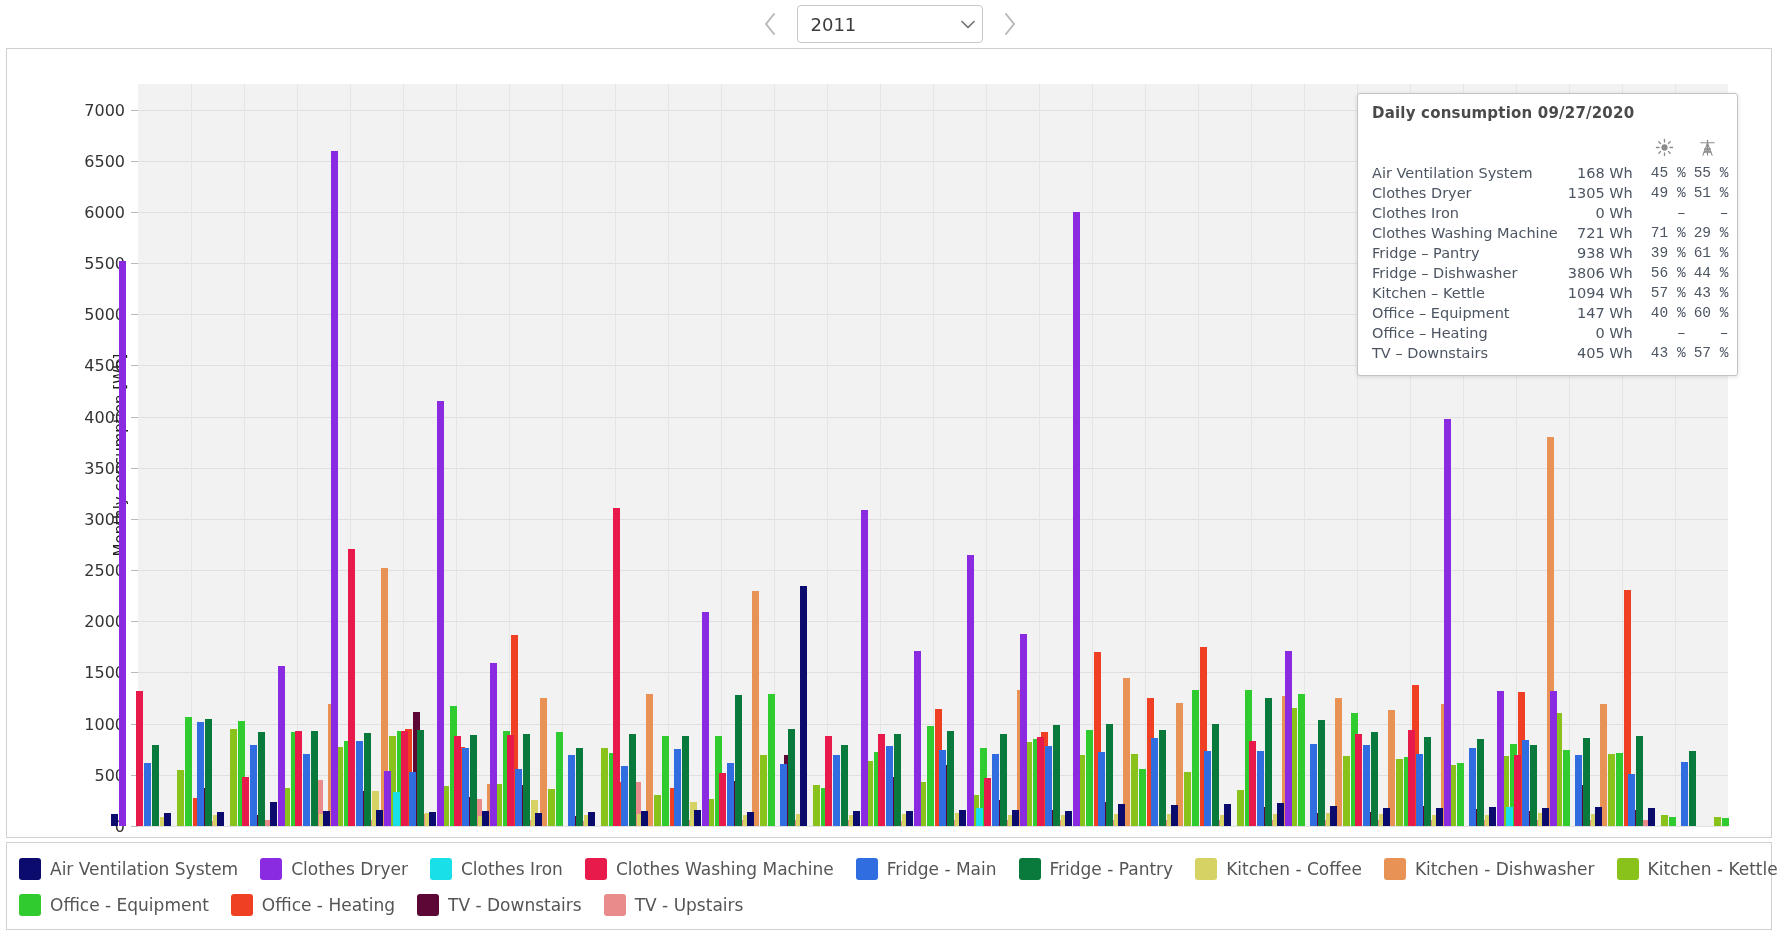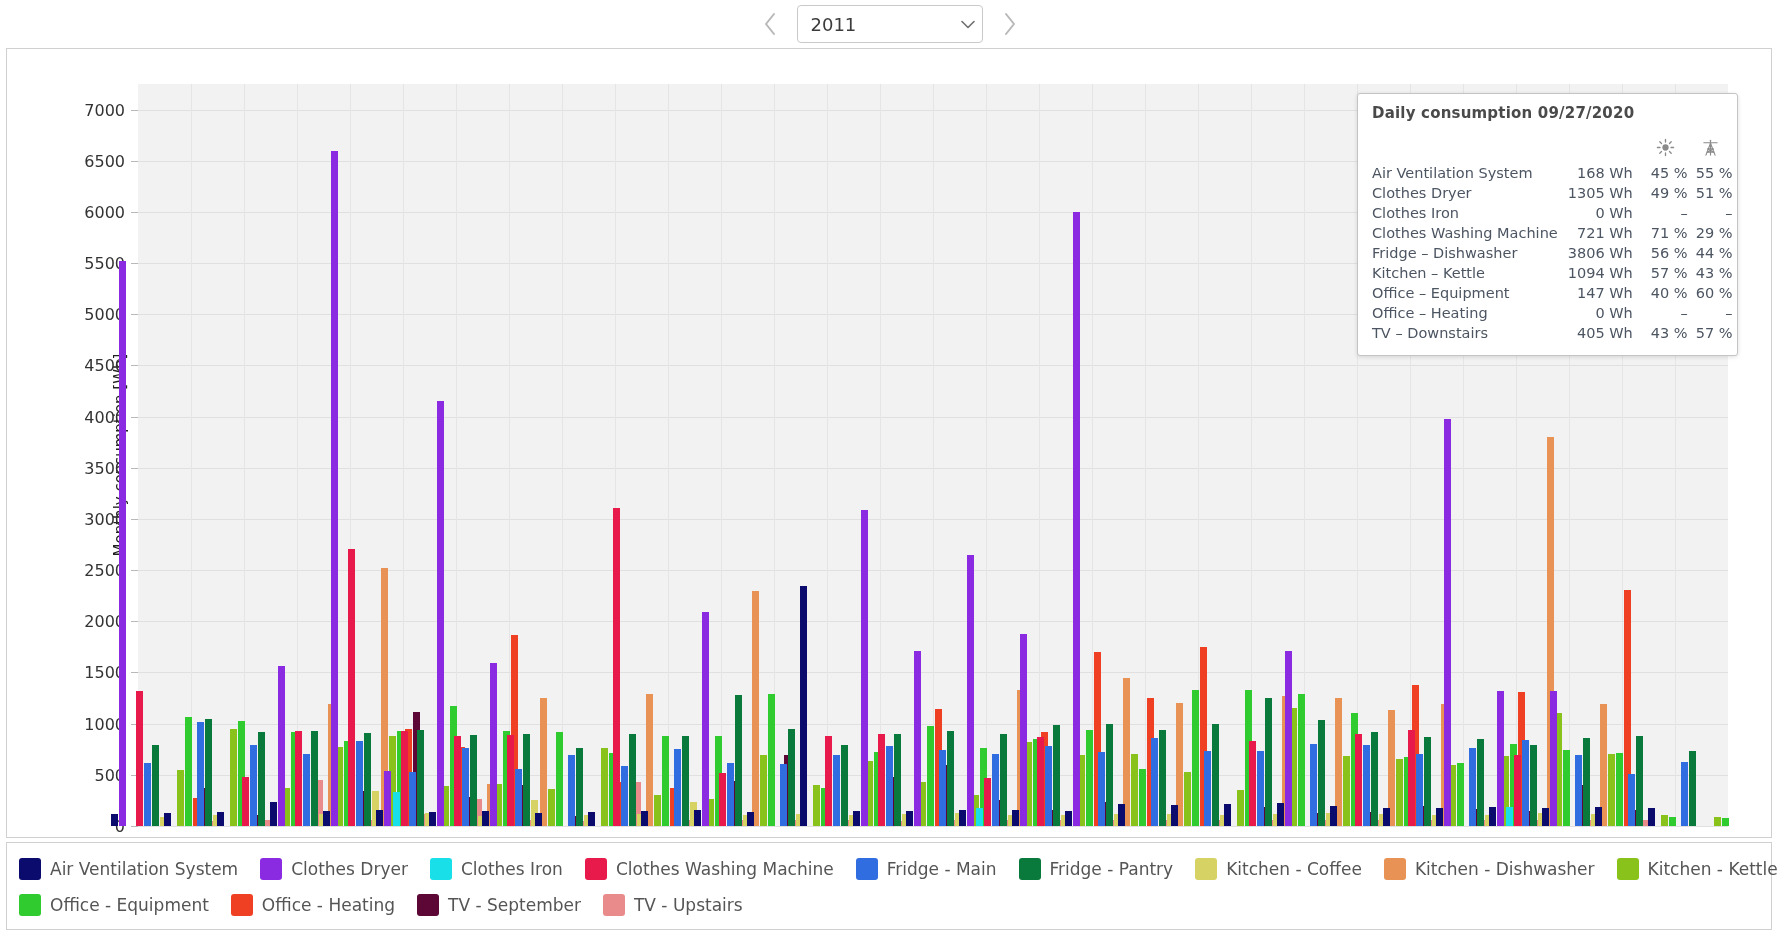--- a/index.html
+++ b/index.html
@@ -83,21 +83,21 @@
     box-shadow: 0 1px 4px rgba(0,0,0,0.13);
     padding: 10px 14px 12px 14px; box-sizing: border-box;
     font-family: "DejaVu Sans", sans-serif;
     z-index: 20;
   }
   .tt-title { font-size: 15px; color: #4a4a4a; font-weight: bold; letter-spacing: 0.2px; margin-bottom: 14px; }
   .tt-table { width: 100%; border-collapse: collapse; }
   .tt-table td, .tt-table th { font-size: 14.5px; color: #4c5562; padding: 2px 0; font-weight: normal; }
   .tt-name { text-align: left; padding-right: 10px !important; white-space: nowrap; }
   .tt-val  { text-align: right; padding-right: 10px !important; white-space: nowrap; }
-  .tt-pct  { text-align: right; padding-left: 8px !important; white-space: nowrap; width: 52px; }
+  .tt-pct  { text-align: right; padding-left: 8px !important; white-space: nowrap; width: 52px; font-family: Liberation Mono, monospace; }
   .tt-icon-cell { text-align: center; padding-bottom: 6px !important; }
   .tt-icon-cell svg { display: inline-block; vertical-align: middle; }
 
   
   .legend {
     position: absolute; left: 6px; top: 842px; width: 1766px; height: 88px;
     border: 1px solid #d0d0d0; background: #fff; box-sizing: border-box;
     padding: 8px 10px 6px 12px;
   }
   .legend-row { display: flex; align-items: center; height: 36px; }
@@ -635,20 +635,26 @@
               <td class="tt-pct">–</td>
               <td class="tt-pct">–</td>
             </tr>
             <tr>
               <td class="tt-name">Clothes Washing Machine</td>
               <td class="tt-val">721 Wh</td>
               <td class="tt-pct">71 %</td>
               <td class="tt-pct">29 %</td>
             </tr>
             <tr>
+              <td class="tt-name">Fridge – Pantry</td>
+              <td class="tt-val">938 Wh</td>
+              <td class="tt-pct">39 %</td>
+              <td class="tt-pct">61 %</td>
+            </tr>
+            <tr>
               <td class="tt-name">Fridge – Dishwasher</td>
               <td class="tt-val">3806 Wh</td>
               <td class="tt-pct">56 %</td>
               <td class="tt-pct">44 %</td>
             </tr>
             <tr>
               <td class="tt-name">Kitchen – Kettle</td>
               <td class="tt-val">1094 Wh</td>
               <td class="tt-pct">57 %</td>
               <td class="tt-pct">43 %</td>
@@ -719,21 +725,21 @@
         <div class="legend-item">
           <span class="legend-swatch" style="background: rgb(47, 203, 47);"></span>
           <span class="legend-label">Office - Equipment</span>
         </div>
         <div class="legend-item">
           <span class="legend-swatch" style="background: rgb(239, 64, 35);"></span>
           <span class="legend-label">Office - Heating</span>
         </div>
         <div class="legend-item">
           <span class="legend-swatch" style="background: rgb(92, 7, 53);"></span>
-          <span class="legend-label">TV - September</span>
+          <span class="legend-label">TV - Downstairs</span>
         </div>
         <div class="legend-item">
           <span class="legend-swatch" style="background: rgb(234, 139, 139);"></span>
           <span class="legend-label">TV - Upstairs</span>
         </div>
       </div>
   </div>
 
 </div>
 

